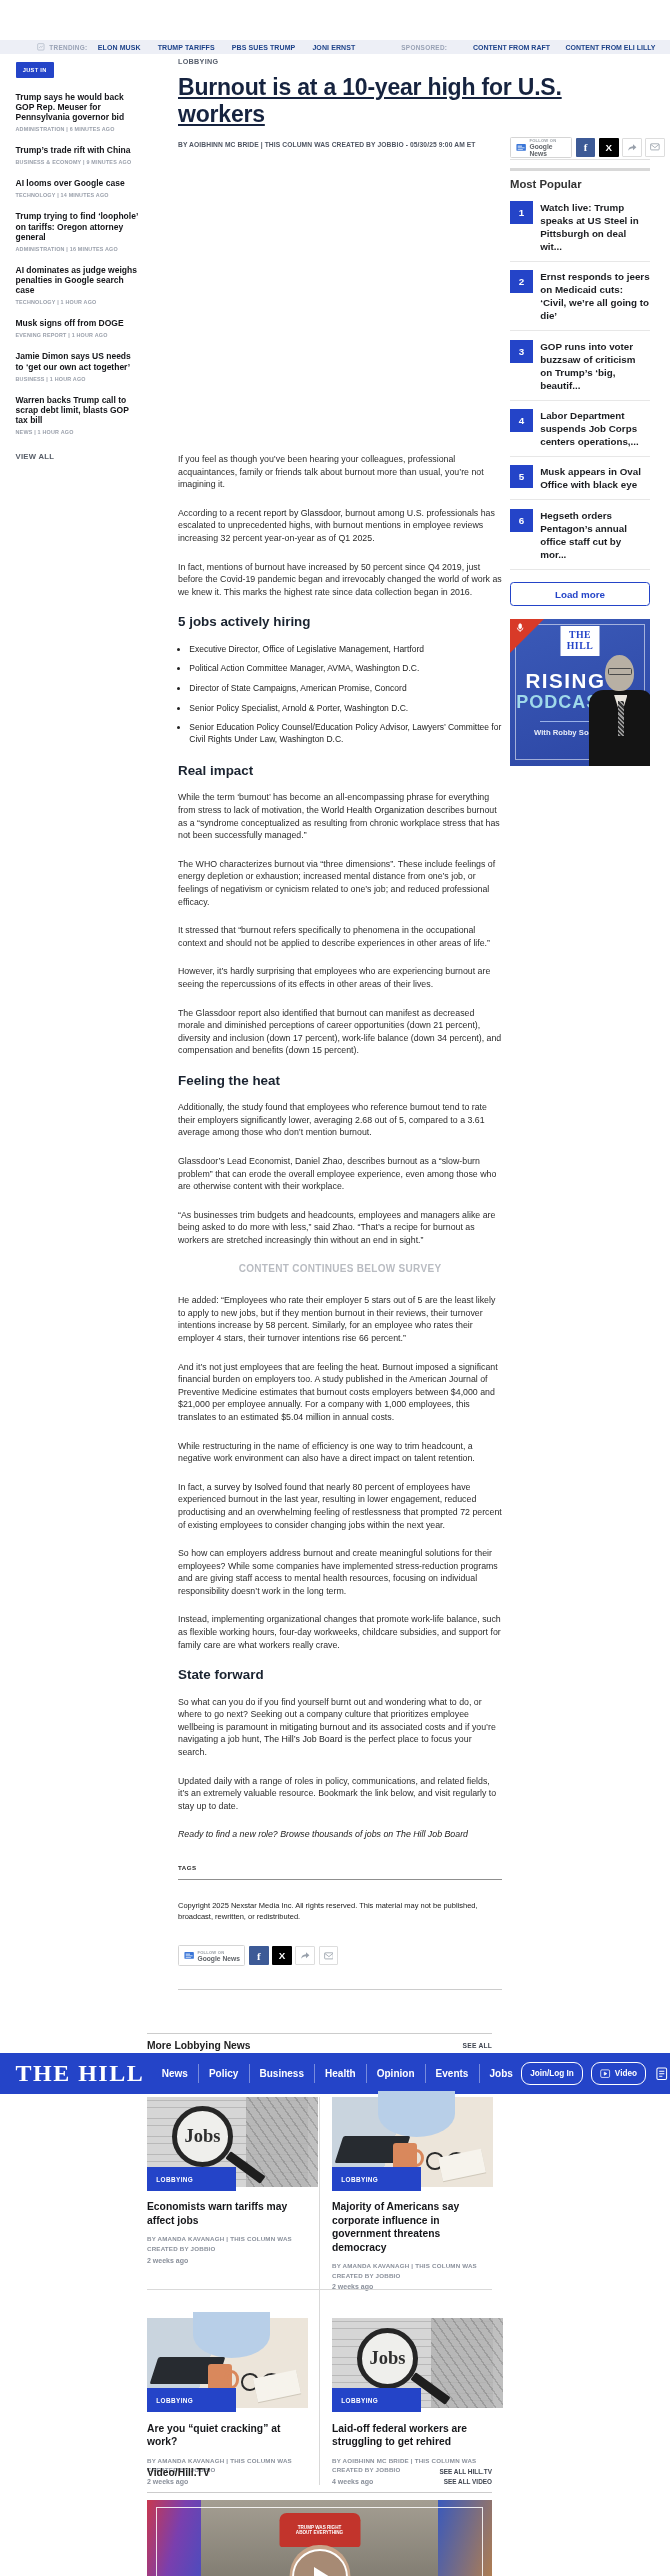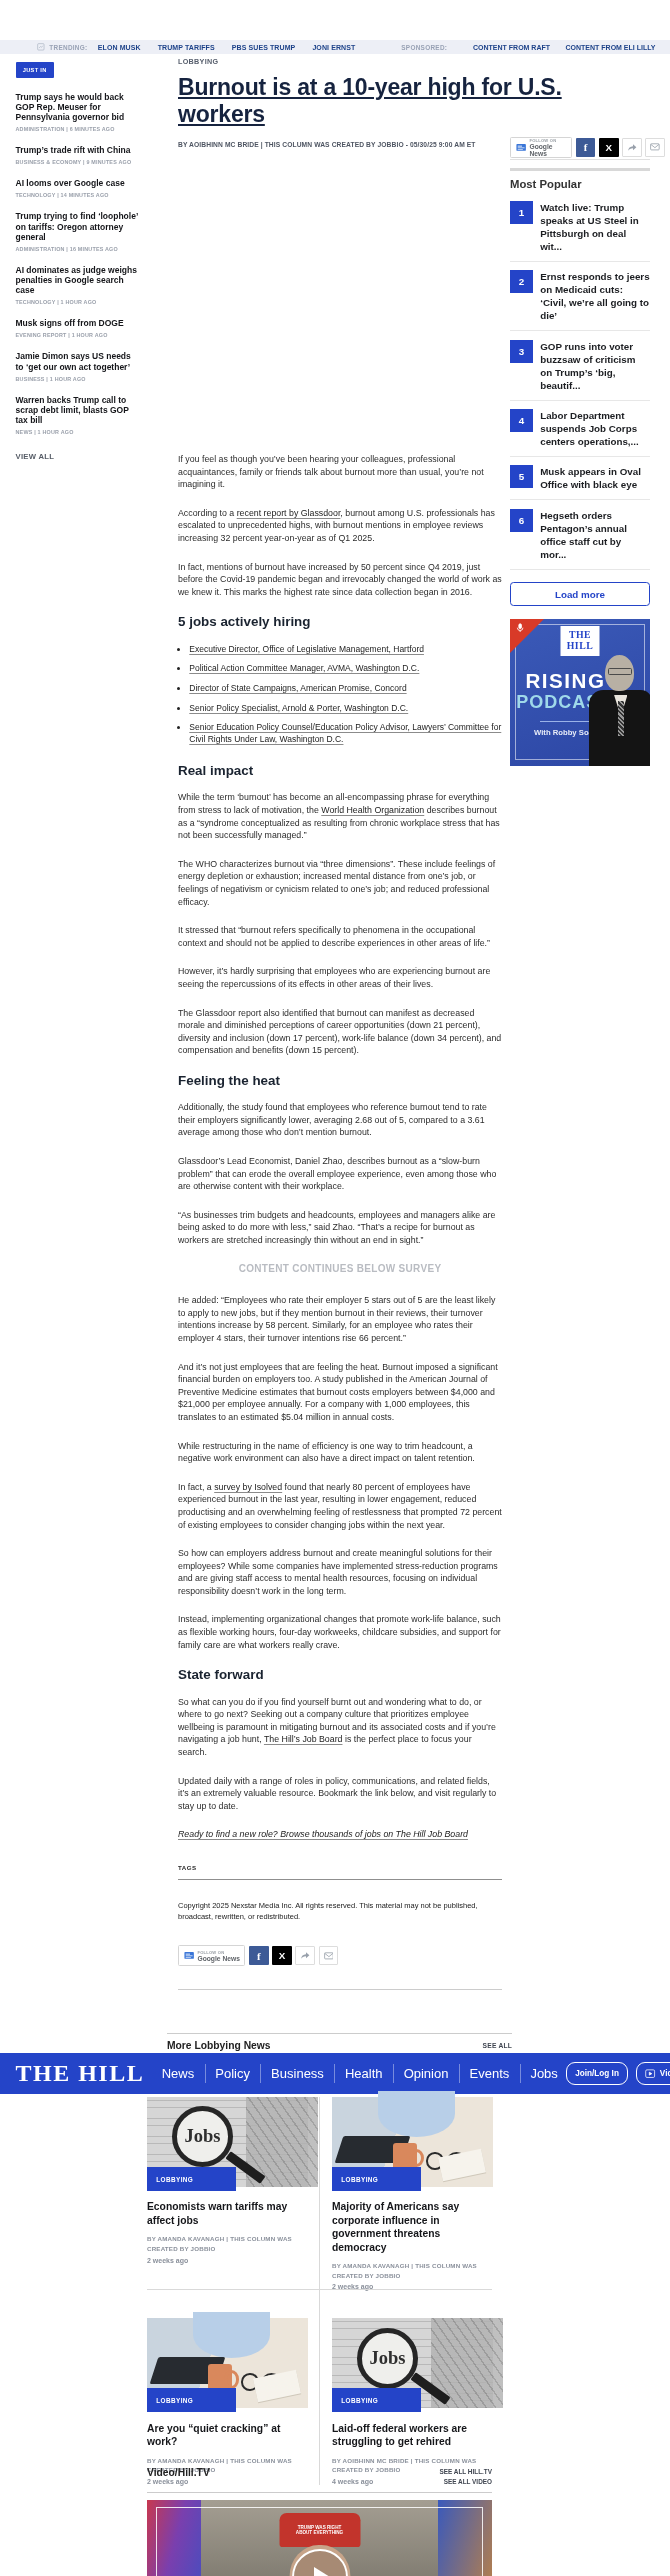--- a/index.html
+++ b/index.html
@@ -1,21 +1,21 @@
 <!DOCTYPE html>
 <html style="font-size:8.2px"><head>
 <meta charset="utf-8">
 <style>
   :root{
     --blue:#2444c8; --navy:#16233f; --ink:#2c2c2c; --gray:#8a909b; --line:#d9d9d9;
   }
   *{box-sizing:border-box;}
   html,body{margin:0;padding:0;width:671px;height:3091px;overflow:hidden;position:relative;
     background:#fff;font-family:"Liberation Sans",sans-serif;}
-  .lnk{color:#222;text-decoration:underline;text-decoration-color:#8b8b8b;text-underline-offset:2.1px;cursor:pointer;}
+  .lnk{color:#222;text-decoration-color:#8b8b8b;text-underline-offset:2.1px;cursor:pointer;}
 
   
   #trending-bar{position:absolute;top:40px;left:0;width:671px;height:14px;background:#edeff6;
     display:flex;align-items:center;padding:0 15.5px 0 37px;}
   #trending-bar .tlabel{font-size:6.4px;font-weight:800;color:#99a2b5;letter-spacing:0.3px;margin:0 10.3px 0 4.6px;}
   .tr-link{font-size:7px;font-weight:800;color:#1d4289;margin-right:17px;letter-spacing:0.1px;cursor:pointer;}
   #trending-bar .spon{margin-left:auto;}
   .sp-link{font-size:7px;font-weight:800;color:#1d4289;margin-left:15.5px;cursor:pointer;}
 
   
@@ -84,34 +84,34 @@
   .ad .tagline{position:absolute;top:109px;left:24px;font-size:7.7px;font-weight:700;color:#e8ecf8;}
   .ad .person{position:absolute;right:-2.1px;bottom:0;width:63px;height:111px;}
   .ad .person .head{position:absolute;top:0;left:15.5px;width:29px;height:36px;background:#b8b0a4;border-radius:50% 50% 46% 46%;}
   .ad .person .glass{position:absolute;top:13.4px;left:18.5px;width:24px;height:6.7px;border:1.5px solid #4a4a4a;border-radius:1.5px;}
   .ad .person .body{position:absolute;bottom:0;left:0;width:63px;height:76px;background:#141414;border-radius:14.4px 11.3px 0 0;}
   .ad .person .shirt{position:absolute;bottom:49px;left:25px;width:13.4px;height:21.6px;background:#e8e4dc;clip-path:polygon(0 0,100% 0,50% 100%);}
   .ad .person .tie{position:absolute;bottom:30px;left:29px;width:6.2px;height:35px;background:#888;
     background:repeating-linear-gradient(45deg,#999 0 1.5px,#333 1.5px 3.1px);}
 
   
-  #lower-head{position:absolute;top:2033px;left:147px;width:345px;margin-left:20px;}
+  #lower-head{position:absolute;top:2033px;left:147px;width:345px;}
   .lh-hr{border-top:0.5px solid #ccc;}
   .lh-row{display:flex;justify-content:space-between;align-items:center;margin-top:5.7px;}
   .sec-h{font-size:10.3px;font-weight:800;color:#222;}
   .seeall{font-size:6.7px;font-weight:800;color:#3f4550;letter-spacing:0.2px;cursor:pointer;}
 
   
   #site-nav{position:absolute;top:2053px;left:0;width:671px;height:41px;background:var(--blue);
     display:flex;align-items:center;padding:0 11.3px 0 15.5px;color:#fff;}
   #site-nav .logo{font-family:"Liberation Serif",serif;font-size:24px;font-weight:700;letter-spacing:1.5px;margin-right:17.5px;white-space:nowrap;cursor:pointer;}
   .nav-links{display:flex;align-items:center;}
   .nav-links .sep{width:0.5px;height:18.5px;background:rgba(255,255,255,.38);margin:0 10.3px;}
   .nav-links .sep:first-child{display:none;}
-  .nav-links .it{font-size:13px;font-weight:400;cursor:pointer;white-space:nowrap;}
+  .nav-links .it{font-size:10px;font-weight:700;cursor:pointer;white-space:nowrap;}
   .nav-btn{border:0.8px solid #fff;border-radius:9px;padding:5.7px 8.2px;font-size:8.2px;font-weight:700;
     margin-left:8.2px;display:flex;gap:4.1px;align-items:center;cursor:pointer;white-space:nowrap;}
   .doc-ic{margin-left:8.2px;cursor:pointer;}
 
   
   #cards{position:absolute;top:2097px;left:147px;width:345px;}
   .grid2{display:grid;grid-template-columns:161px 161px;column-gap:24px;row-gap:28px;position:relative;}
   .vline{position:absolute;left:172px;top:0;bottom:0;width:0.5px;background:var(--line);}
   #cards .hline{position:absolute;left:0;right:0;top:192px;height:0.5px;background:var(--line);}
   .card{cursor:pointer;}

